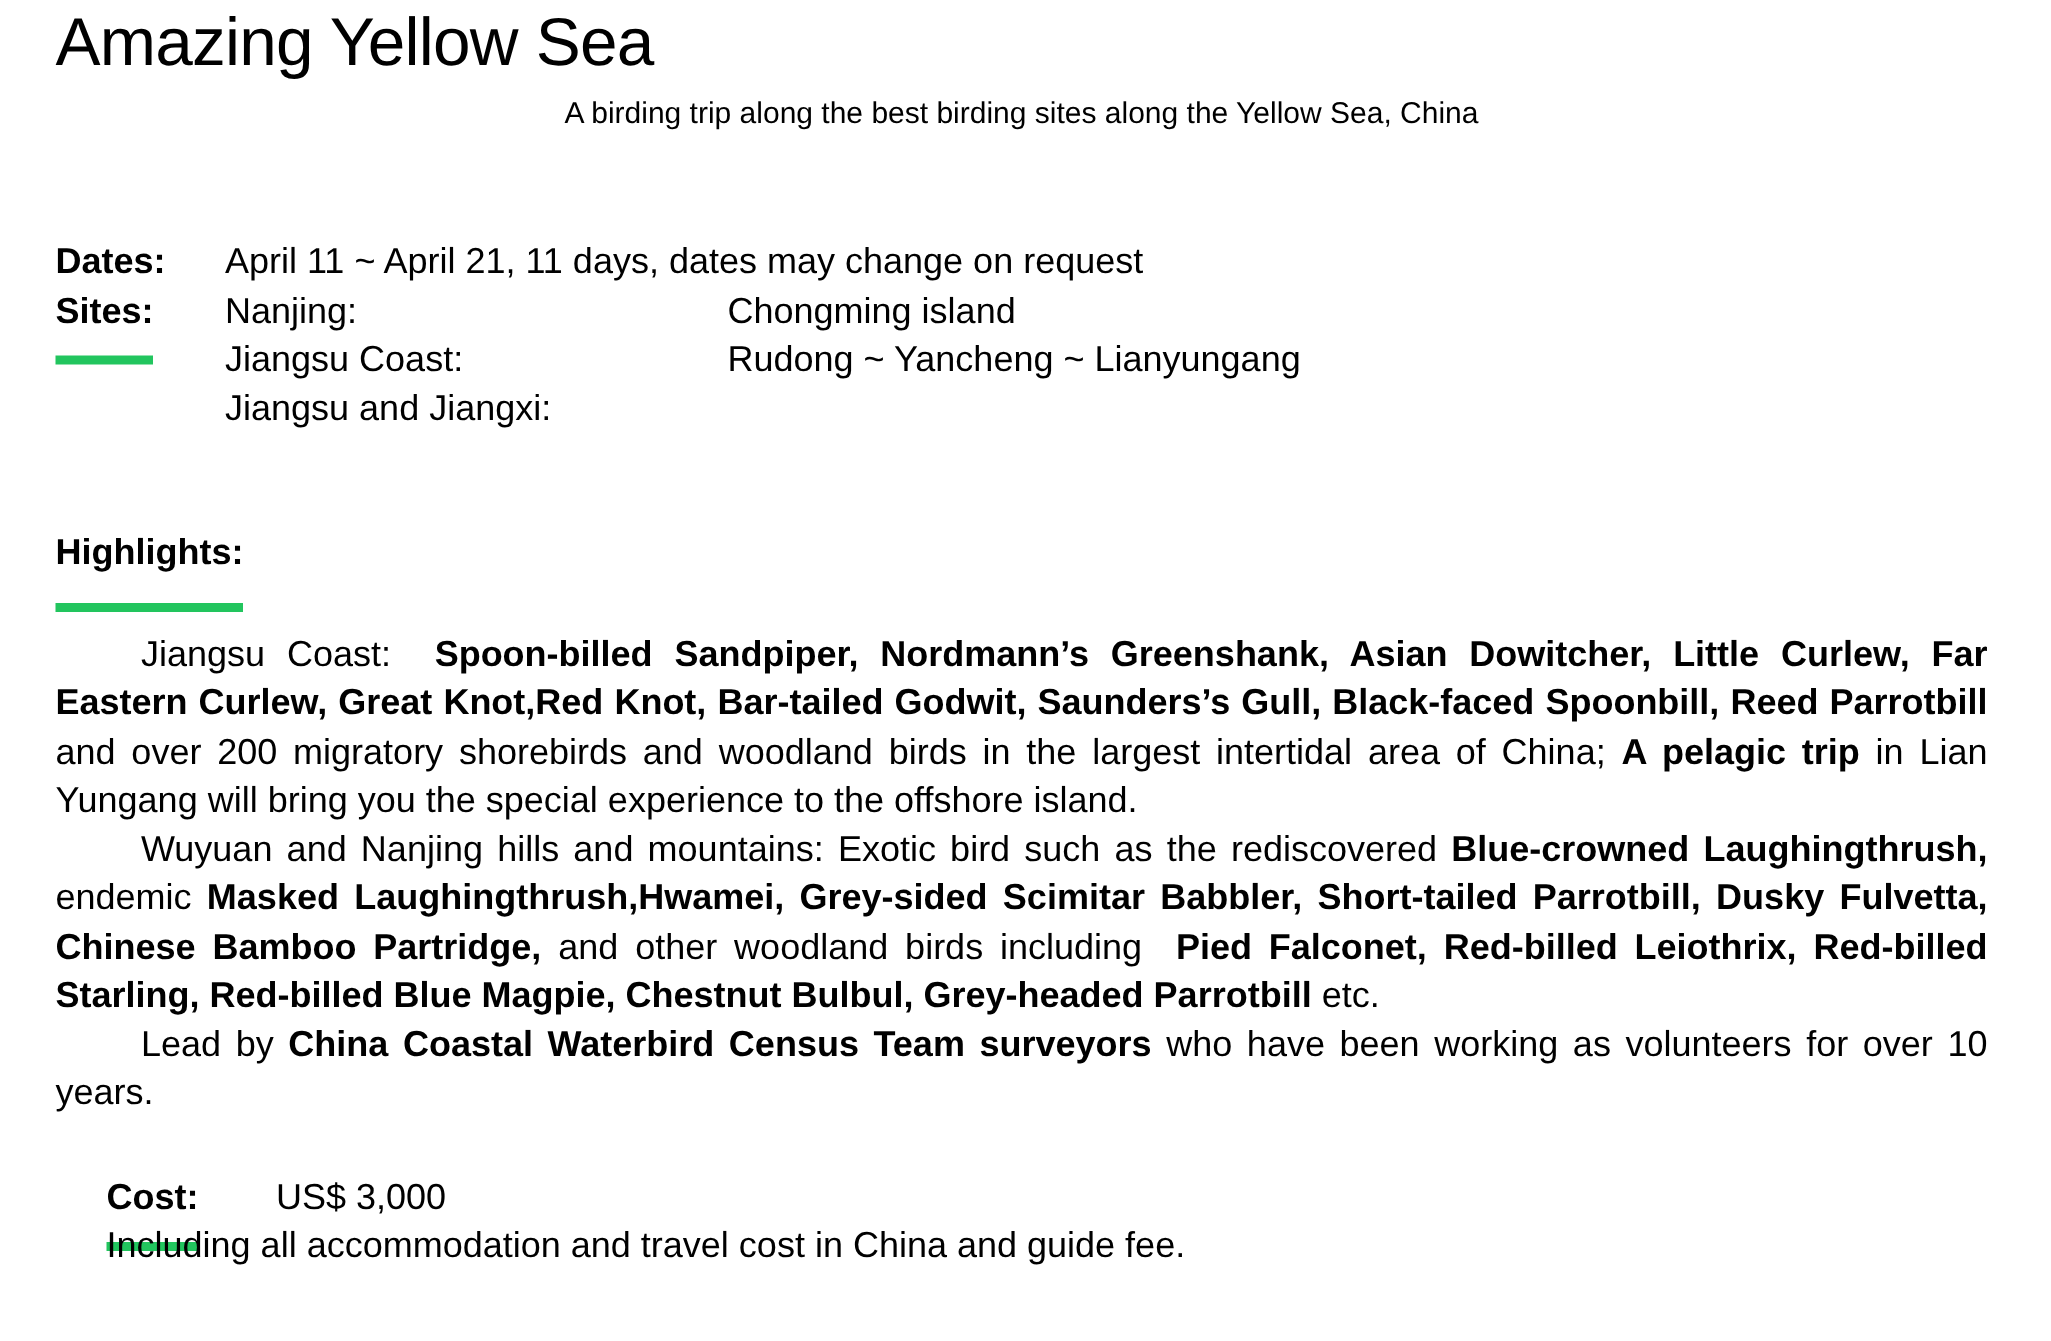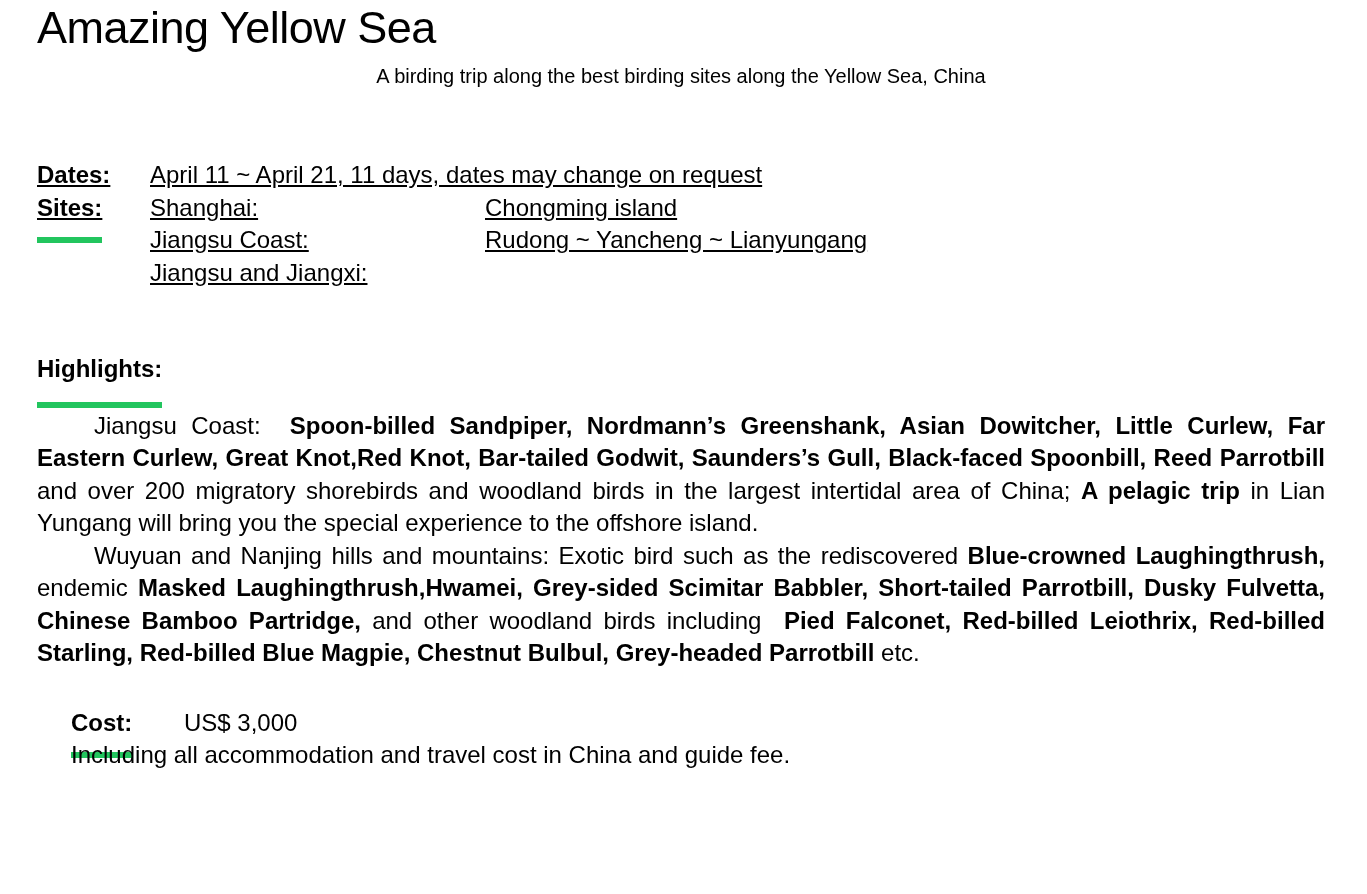--- a/index.html
+++ b/index.html
@@ -29,21 +29,20 @@
   .subtitle {
     text-align: center;
     font-size: 20px;
     line-height: 30px;
     margin-top: 7px;
   }
   .info {
     margin-top: 68px;
     font-size: 24px;
     line-height: 32.5px;
-    text-decoration: underline;
   }
   .row {
     display: flex;
     align-items: baseline;
   }
   .label {
     display: inline-block;
     width: 113px;
     flex: 0 0 113px;
   }
@@ -57,21 +56,21 @@
     border-bottom: 6px solid #22c55e;
     padding-bottom: 16px;
   }
   .highlights {
     margin-top: 64px;
     font-size: 24px;
     line-height: 32.5px;
   }
   .heading {
     display: inline-block;
-    margin-bottom: 2px;
+    margin-bottom: 13px;
     text-align: right;
   }
   .para {
     margin: 0;
     text-align: justify;
     text-indent: 57px;
   }
   .para .bseg { font-weight: 700; }
   .cost {
     margin-top: 37px;
@@ -88,38 +87,39 @@
   <h1 class="title">Amazing Yellow Sea</h1>
   <div class="subtitle">A birding trip along the best birding sites along the Yellow Sea, China</div>
 
   <div class="info">
     <div class="row">
       <span class="label"><span class="bold">Dates:</span></span>
       <span>April 11 ~ April 21, 11 days, dates may change on request</span>
     </div>
     <div class="row">
       <span class="label"><span class="bold underline">Sites:</span></span>
-      <span class="region">Shanghai:</span>
+      <span class="region">Nanjing:</span>
       <span>Chongming island</span>
     </div>
     <div class="row">
       <span class="label"></span>
       <span class="region">Jiangsu Coast:</span>
       <span>Rudong ~ Yancheng ~ Lianyungang</span>
     </div>
     <div class="row">
       <span class="label"></span>
       <span class="region">Jiangsu and Jiangxi:</span>
     </div>
   </div>
 
   <div class="highlights">
     <span class="heading bold underline">Highlights:</span>
     <p class="para"><span>Jiangsu Coast:&nbsp; </span><span class="bseg">Spoon-billed Sandpiper, Nordmann’s Greenshank, Asian Dowitcher, Little Curlew, Far Eastern Curlew, Great Knot,Red Knot, Bar-tailed Godwit, Saunders’s Gull, Black-faced Spoonbill, Reed Parrotbill</span><span> and over 200 migratory shorebirds and woodland birds in the largest intertidal area of China; </span><span class="bseg">A pelagic trip</span><span> in Lian Yungang will bring you the special experience to the offshore island.</span></p>
     <p class="para"><span>Wuyuan and Nanjing hills and mountains: Exotic bird such as the rediscovered </span><span class="bseg">Blue-crowned Laughingthrush,</span><span> endemic </span><span class="bseg">Masked Laughingthrush,Hwamei, Grey-sided Scimitar Babbler, Short-tailed Parrotbill, Dusky Fulvetta, Chinese Bamboo Partridge,</span><span> and other woodland birds including&nbsp; </span><span class="bseg">Pied Falconet, Red-billed Leiothrix, Red-billed Starling, Red-billed Blue Magpie, Chestnut Bulbul, Grey-headed Parrotbill</span><span> etc.</span></p>
+    <p class="para"><span>Lead by </span><span class="bseg">China Coastal Waterbird Census Team surveyors</span><span> who have been working as volunteers for over 10 years.</span></p>
   </div>
 
   <div class="cost">
     <div class="row">
       <span class="label"><span class="bold underline">Cost:</span></span>
       <span>US$ 3,000</span>
     </div>
     <div>Including all accommodation and travel cost in China and guide fee.</div>
   </div>
 

